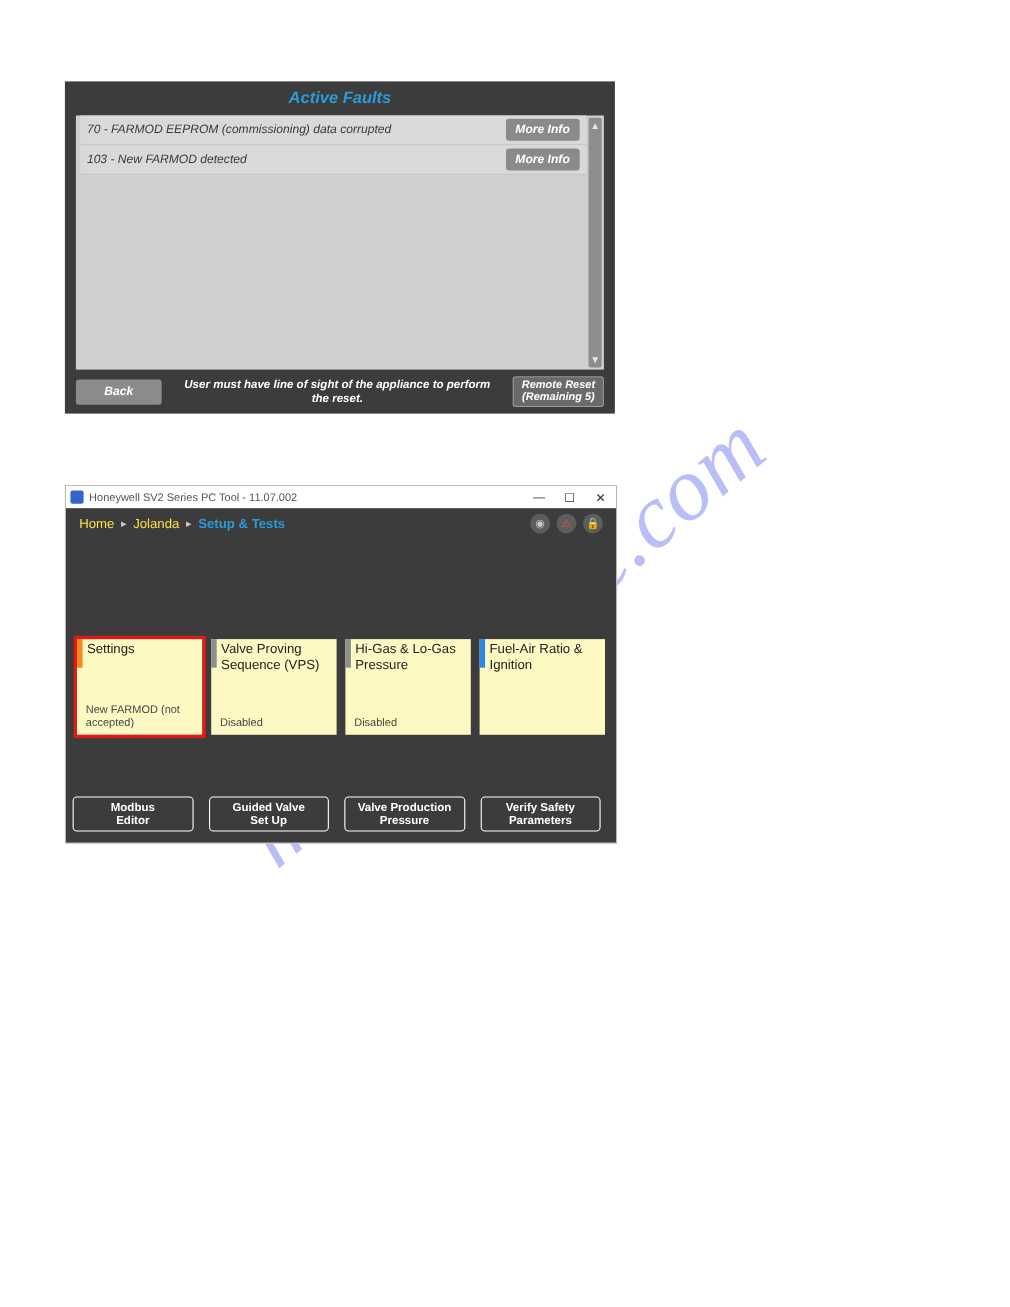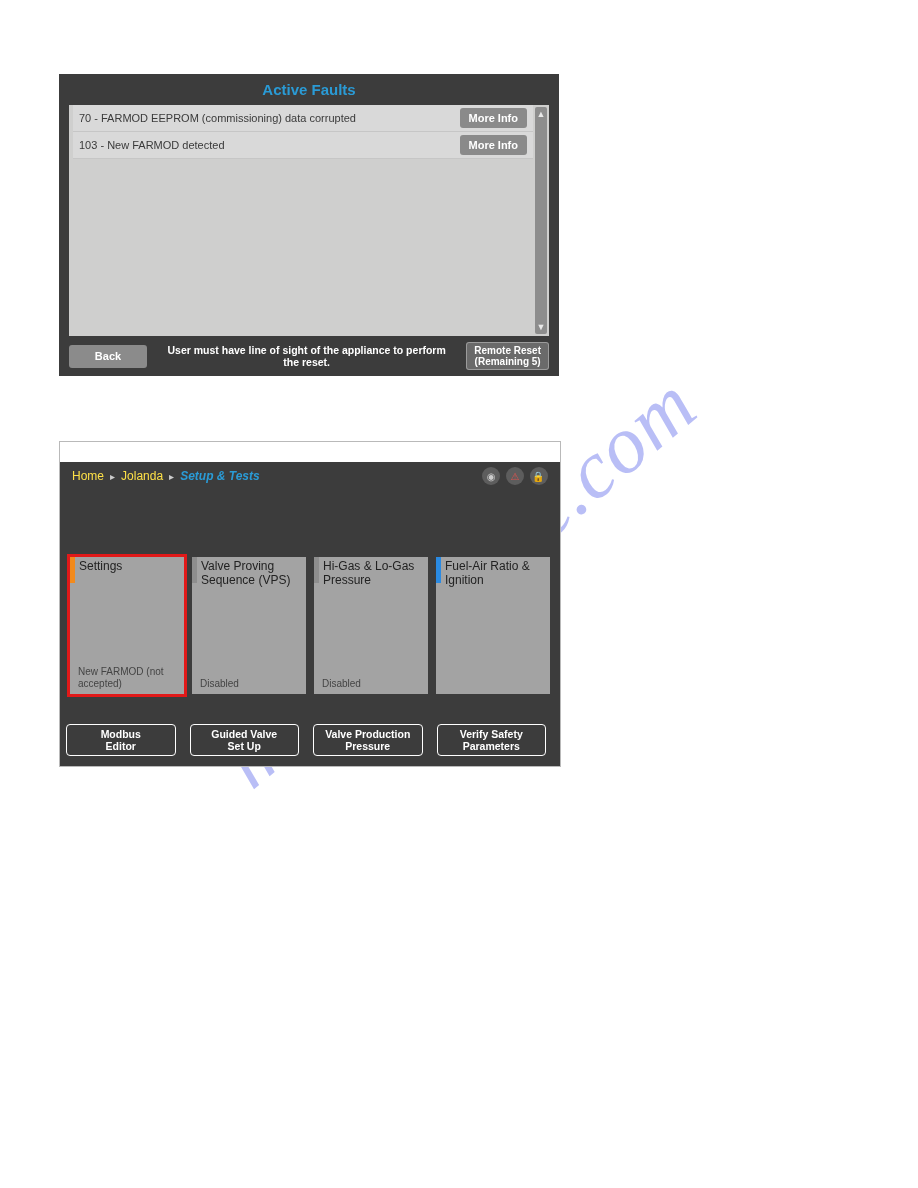--- a/index.html
+++ b/index.html
@@ -29,20 +29,21 @@
     letter-spacing: 1px;
   }
   
   .panel1 {
     position: absolute;
     left: 59px;
     top: 74px;
     width: 500px;
     height: 302px;
     background: #3c3c3c;
+    font-style: italic;
   }
   .panel1-title {
     text-align: center;
     font-weight: bold;
     font-size: 15px;
     color: #2a9bd6;
     margin: 7px 0 9px 0;
   }
   .faults-box {
     position: absolute;
@@ -195,21 +196,20 @@
     align-items: center;
     padding: 0 12px;
     font-size: 12px;
     color: #ddd;
   }
   .breadcrumb-bar .bc-item { color: #fde047; }
   .breadcrumb-bar .bc-sep { margin: 0 6px; font-size: 10px; color: #ccc; }
   .breadcrumb-bar .bc-current {
     color: #2a9bd6;
     font-weight: bold;
-    font-style: italic;
   }
   .breadcrumb-icons {
     margin-left: auto;
     display: flex;
     gap: 6px;
   }
   .circle-icon {
     width: 18px;
     height: 18px;
     background: #5d5d5d;
@@ -225,24 +225,25 @@
   .cards-row {
     position: absolute;
     top: 95px;
     left: 10px;
     right: 10px;
     display: flex;
     gap: 8px;
   }
   .card {
     flex: 1;
-    height: 137px;
-    background: #a3a3a3;
+    height: 87px;
+    background: #fef9c3;
     position: relative;
     cursor: pointer;
+    margin-top: 24px;
   }
   .card .accent {
     position: absolute;
     left: 0; top: 0;
     width: 5px;
     height: 26px;
   }
   .card .card-title {
     position: absolute;
     left: 9px; top: 3px;
@@ -315,20 +316,29 @@
       <div class="back-btn">Back</div>
       <div class="footer-text">User must have line of sight of the appliance to perform the reset.</div>
       <div class="remote-reset-btn">
         <span>Remote Reset</span><br>
         <span>(Remaining 5)</span>
       </div>
     </div>
   </div>
 
   <div class="panel2">
+    <div class="titlebar">
+      <div class="icon"></div>
+      <span>Honeywell SV2 Series PC Tool - 11.07.002</span>
+      <div class="win-controls">
+        <div class="win-ctrl">—</div>
+        <div class="win-ctrl">☐</div>
+        <div class="win-ctrl">✕</div>
+      </div>
+    </div>
 
     <div class="panel2-body">
       <div class="breadcrumb-bar">
         <span class="bc-item">Home</span>
         <span class="bc-sep">▸</span>
         <span class="bc-item">Jolanda</span>
         <span class="bc-sep">▸</span>
         <span class="bc-current">Setup &amp; Tests</span>
         <div class="breadcrumb-icons">
           <div class="circle-icon">◉</div>

